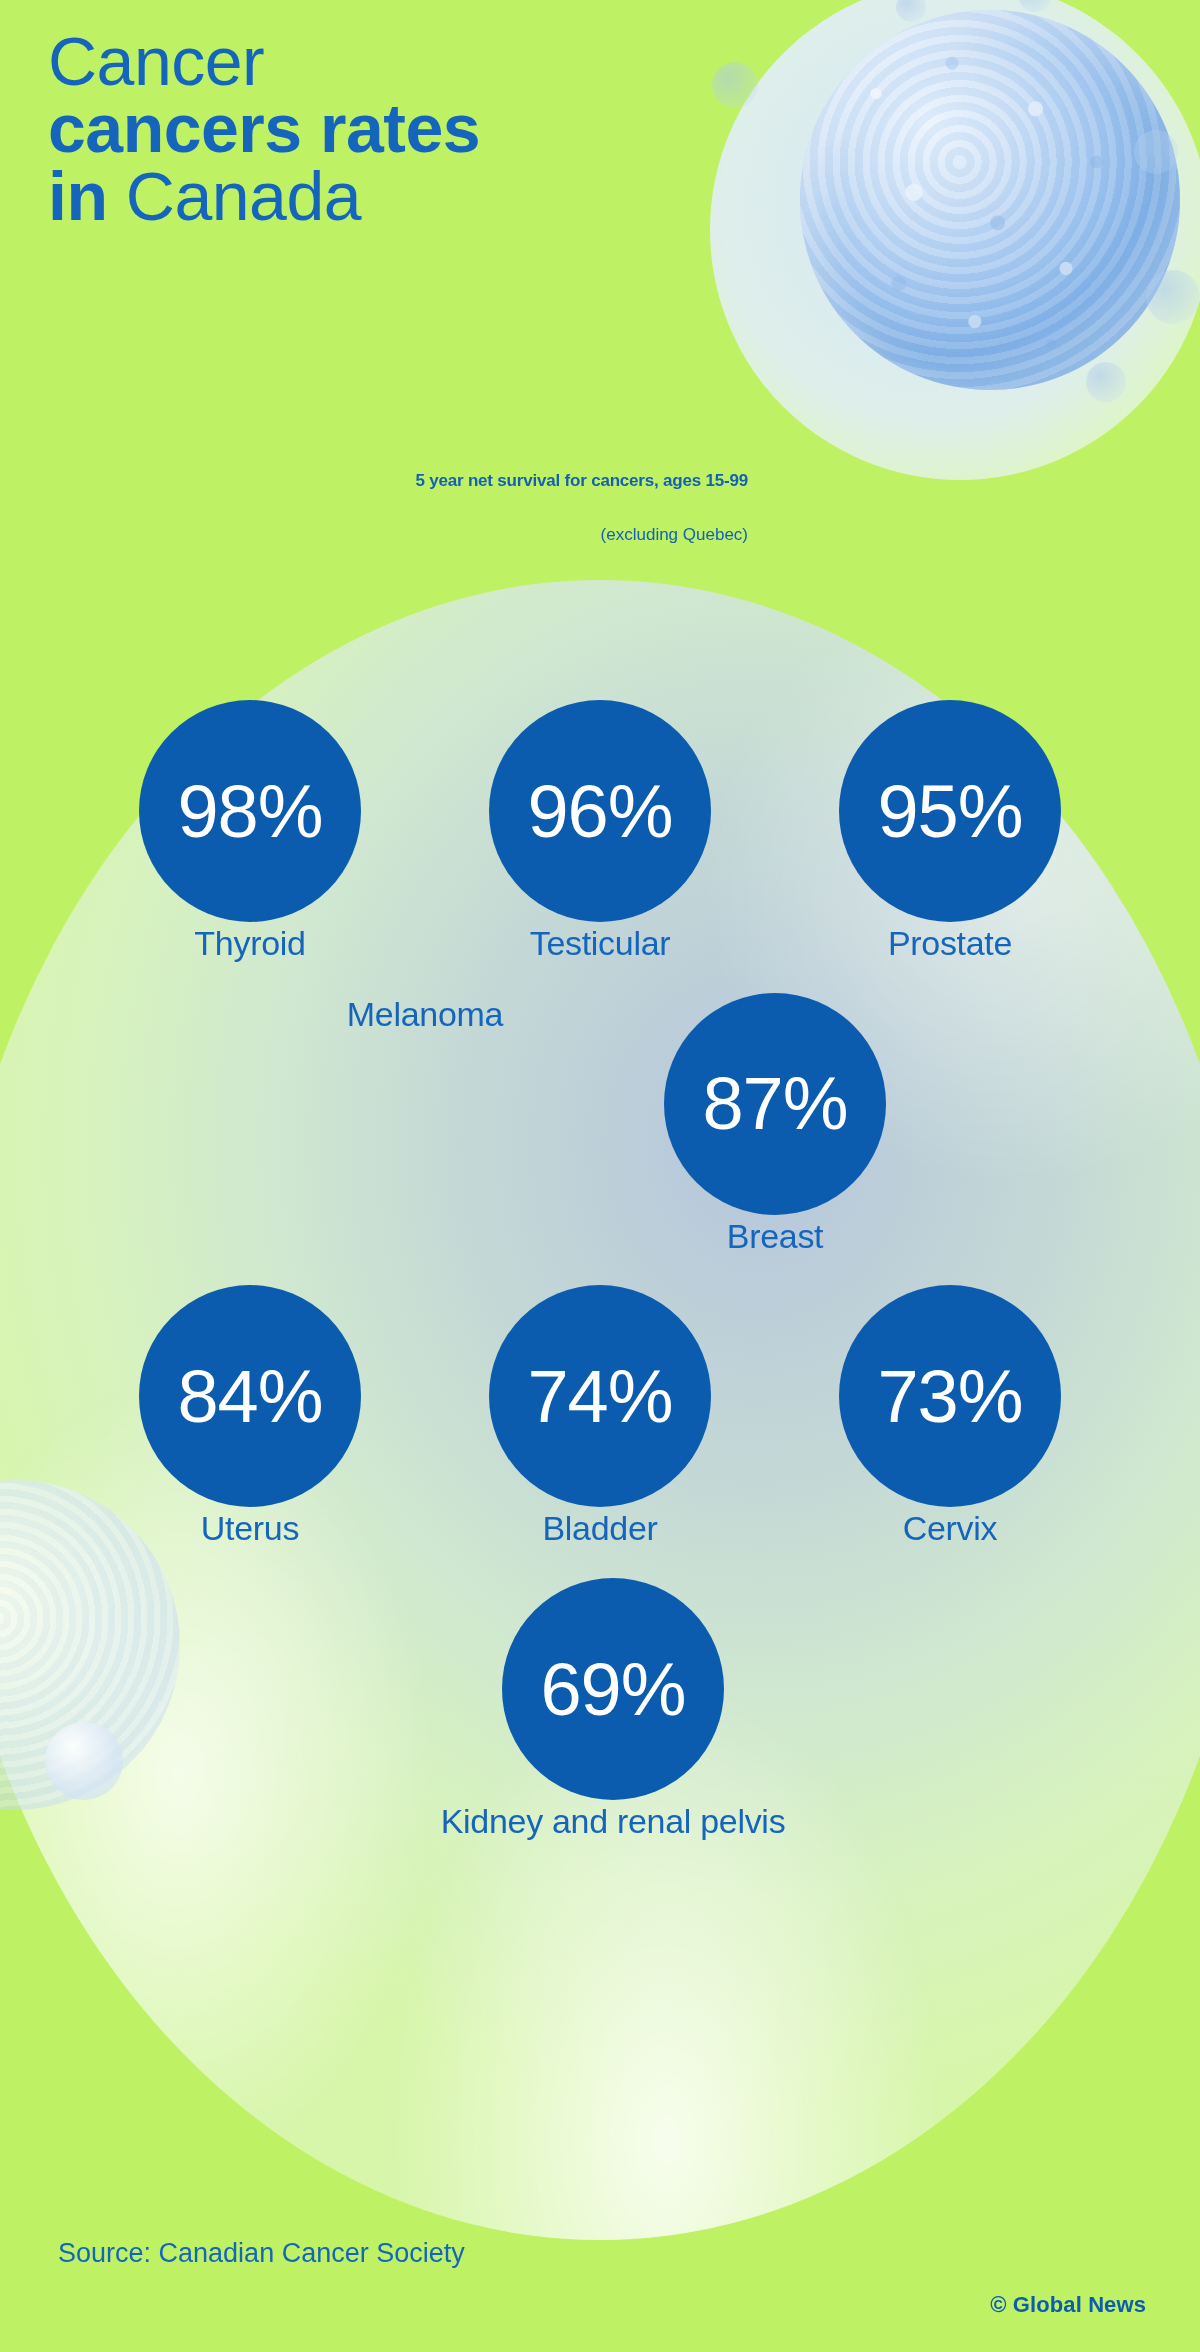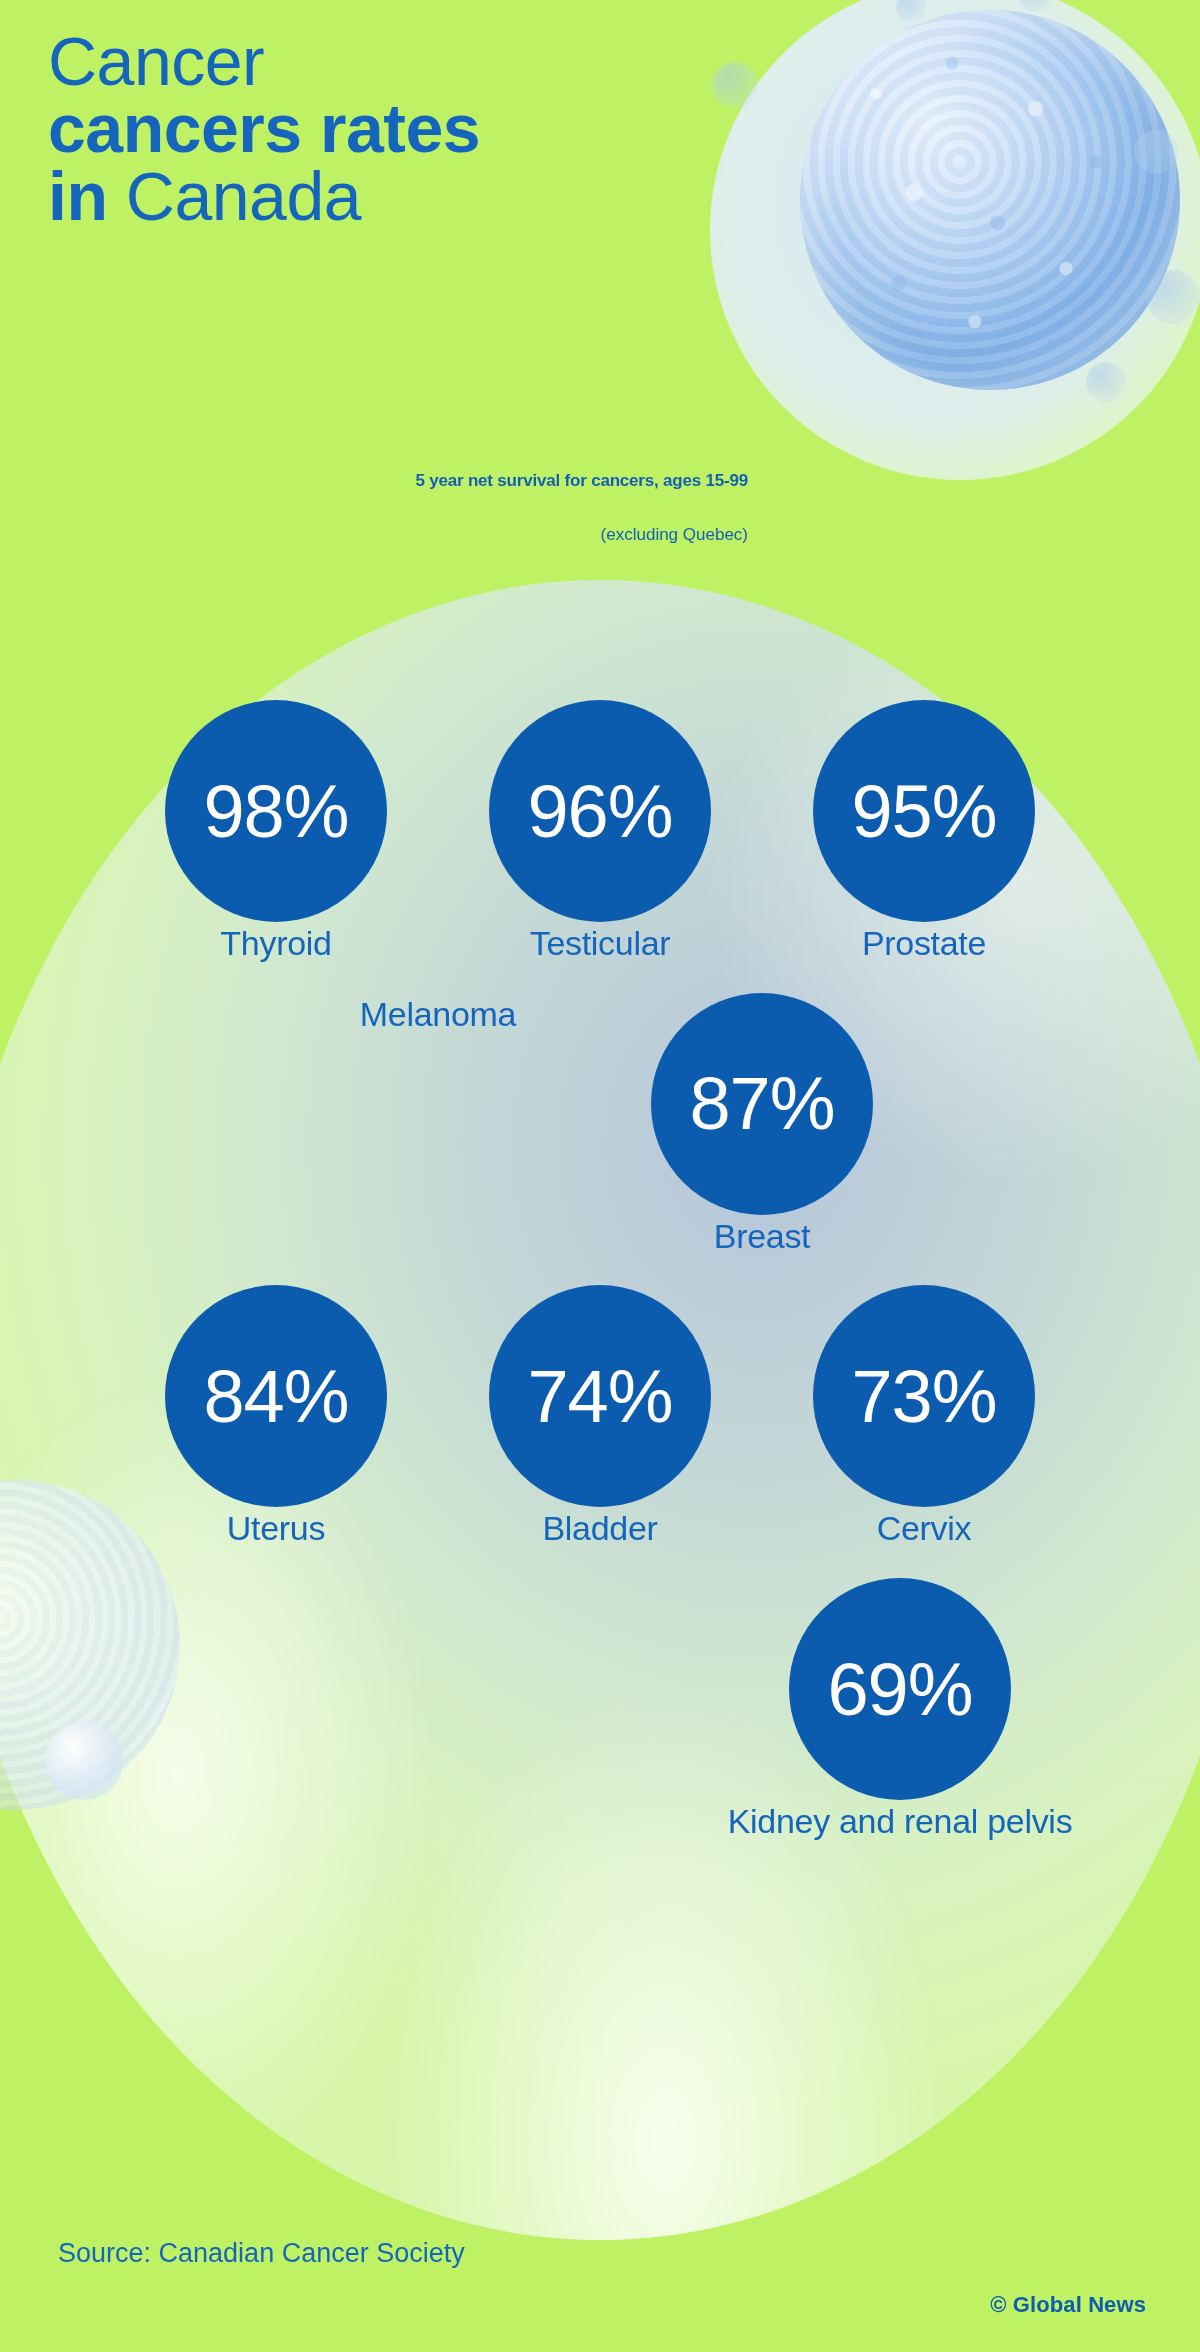--- a/index.html
+++ b/index.html
@@ -188,24 +188,24 @@
   .stats {
     position: absolute;
     left: 0;
     top: 700px;
     width: 1200px;
   }
   .stat-row {
     position: relative;
     display: flex;
     justify-content: center;
-    gap: 84px;
+    gap: 110px;
     margin-bottom: 32px;
   }
-  .stat-row.row-last { justify-content: flex-end; margin-top: 24px; padding-left: 26px; }
+  .stat-row.row-last { justify-content: center; margin-top: 24px; padding-left: 26px; }
 
   .stat-item {
     width: 240px;
     display: flex;
     flex-direction: column;
     align-items: center;
   }
   .stat-item.wide { width: 600px; }
 
   .stat-circle {

